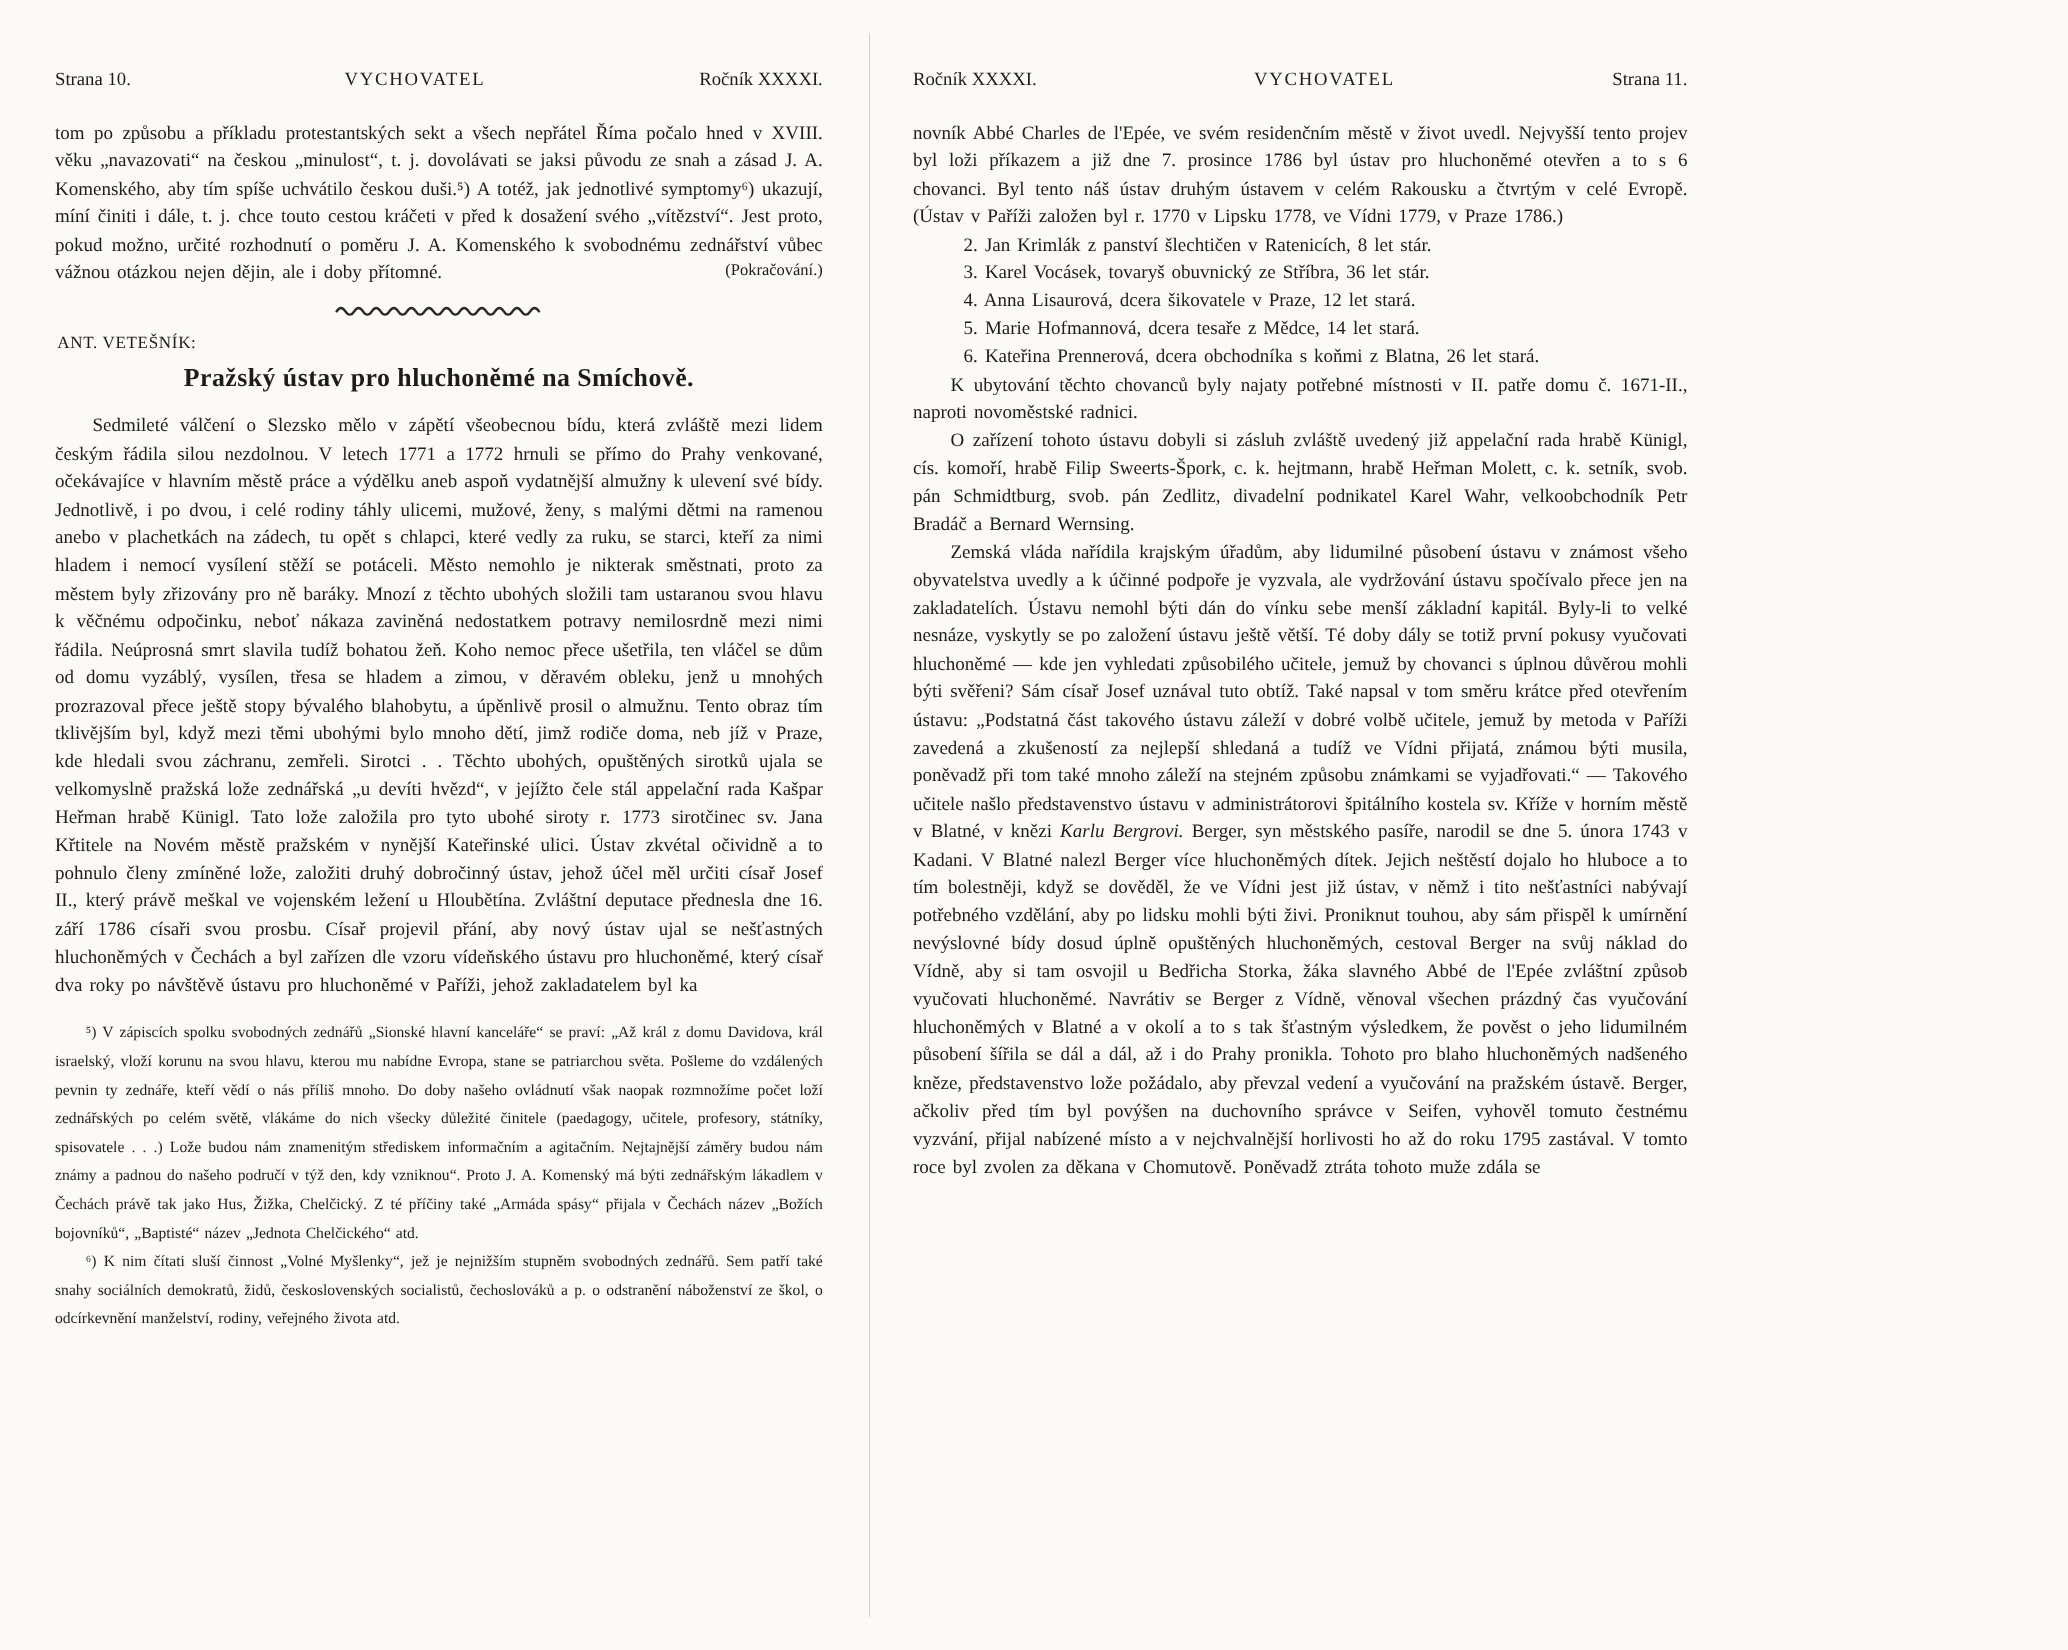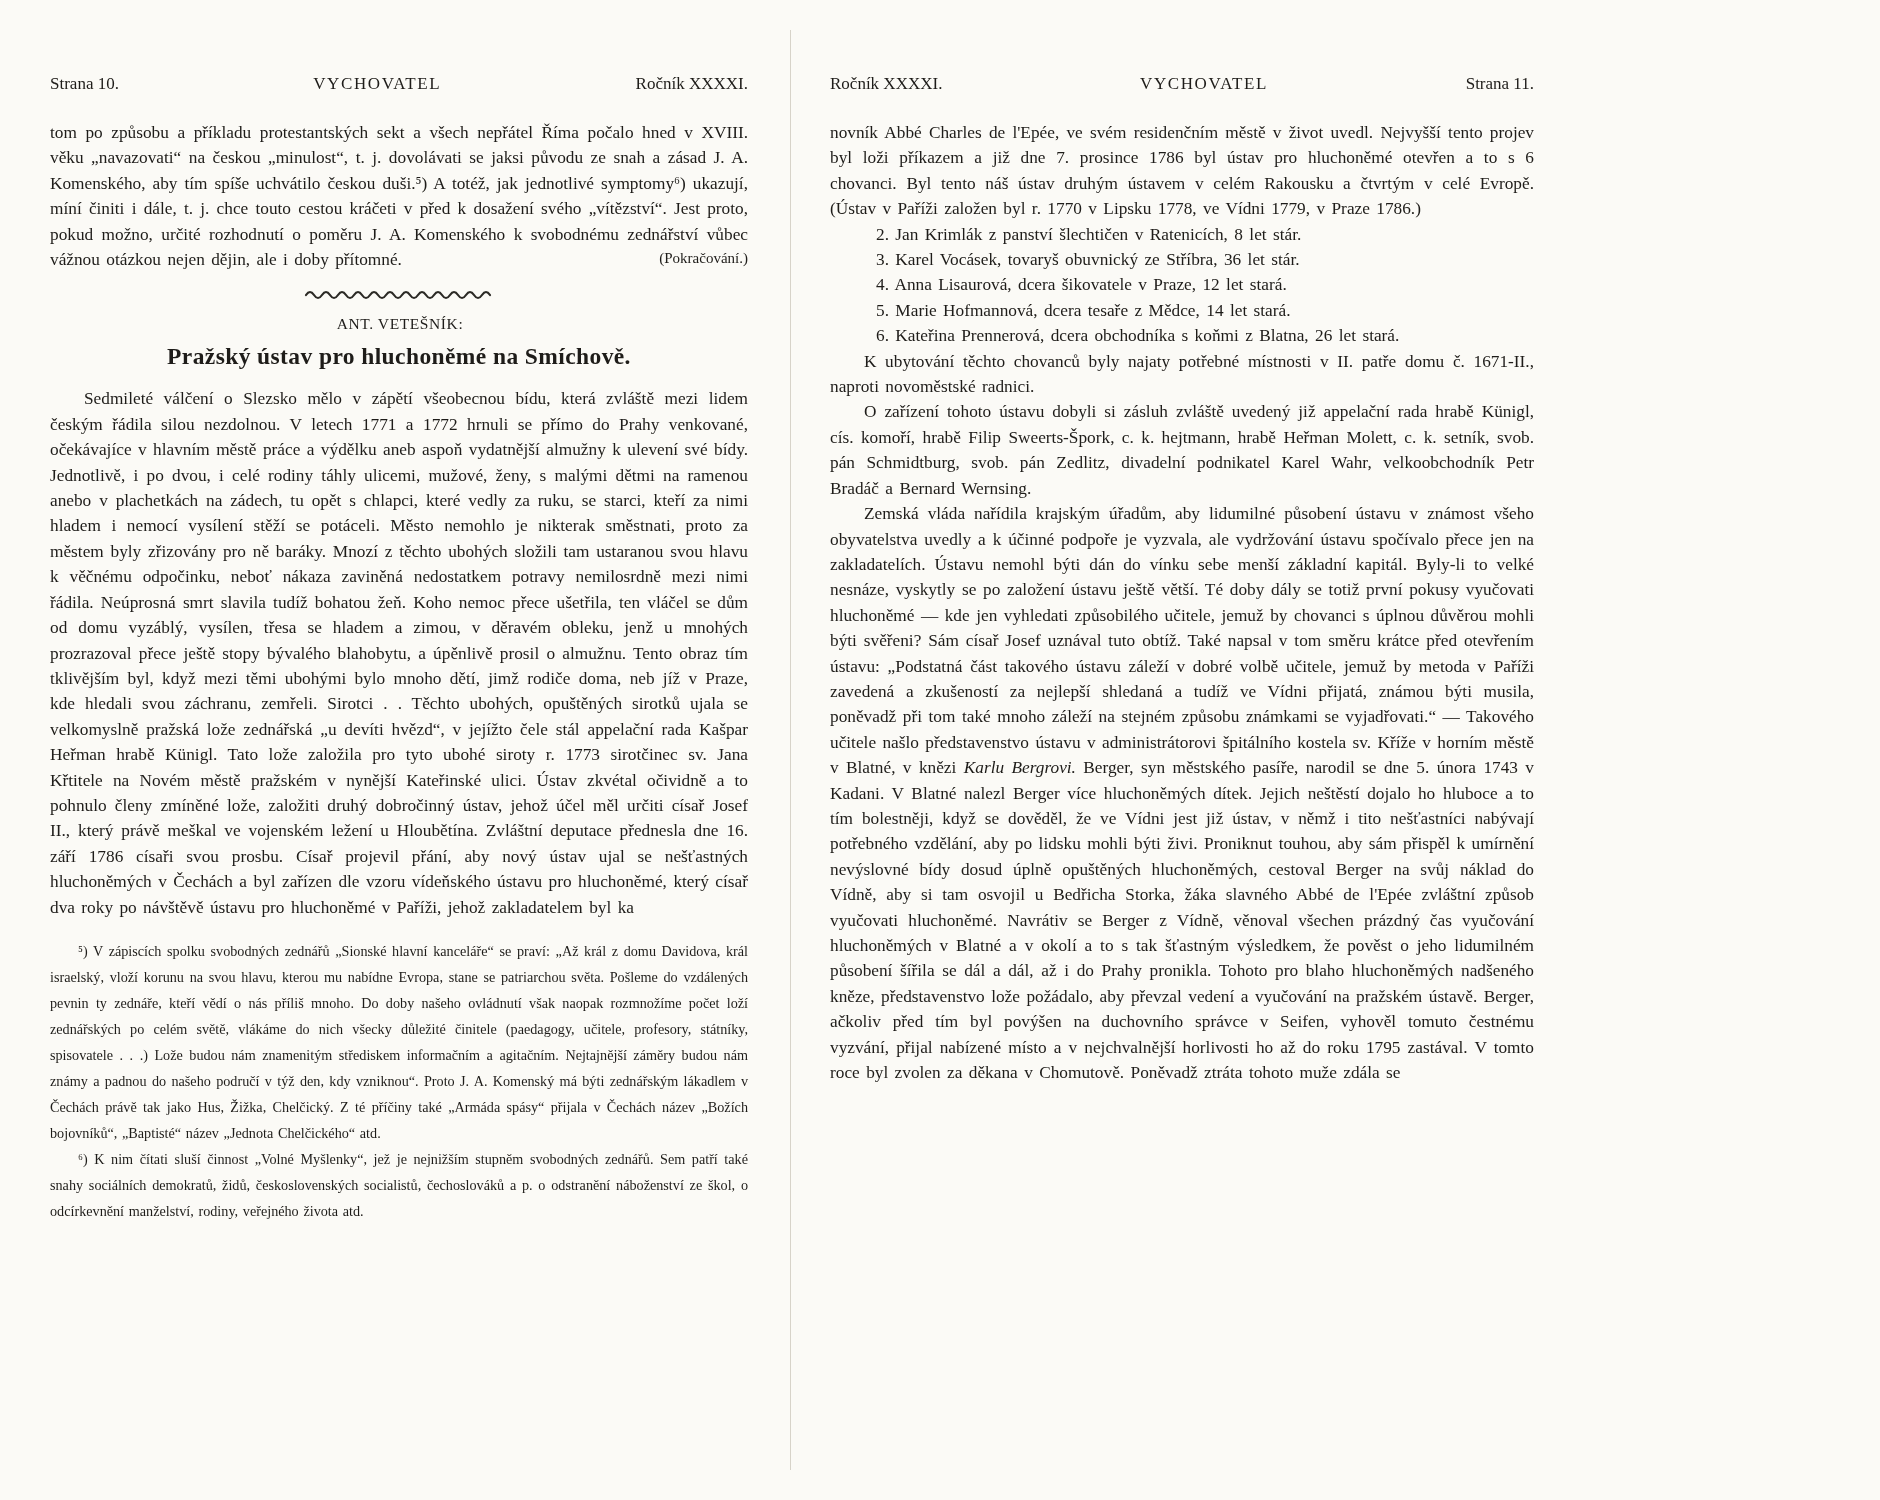--- a/index.html
+++ b/index.html
@@ -18,34 +18,34 @@
 
   .page-divider {
     position: absolute; left: 790px; top: 30px; height: 1440px; width: 1px;
     background: #d7d3c9;
   }
 
   .page-header {
     display: flex; justify-content: space-between; align-items: baseline;
     font-size: 17px; margin-bottom: 26px;
   }
-  .hdr-journal { letter-spacing: 1.6px; margin-top: 12px; }
+  .hdr-journal { letter-spacing: 1.6px; }
 
   .para {
     font-size: 17.3px; line-height: 25.4px; text-align: justify;
     word-spacing: 0.12em; text-indent: 34px;
   }
   .no-indent { text-indent: 0; }
 
   .cont-para { position: relative; }
   .cont-mark { position: absolute; right: 0; bottom: 1px; font-size: 15px; word-spacing: normal; }
 
   .squiggle { text-align: center; margin: 15px auto 12px auto; height: 16px; }
 
-  .author { font-size: 15.5px; letter-spacing: 0.6px; margin: 2px 0 10px 2px; text-align: center; }
+  .author { font-size: 15.5px; letter-spacing: 0.6px; margin: 2px 0 10px 2px; }
 
   .article-title {
     font-size: 23.5px; font-weight: 700; text-align: center;
     letter-spacing: 0.4px; margin: 2px 0 16px 0;
   }
 
   .footnotes { margin-top: 18px; }
   .footnote {
     font-size: 14.2px; line-height: 26px; text-align: justify;
     word-spacing: 0.08em; text-indent: 28px;

